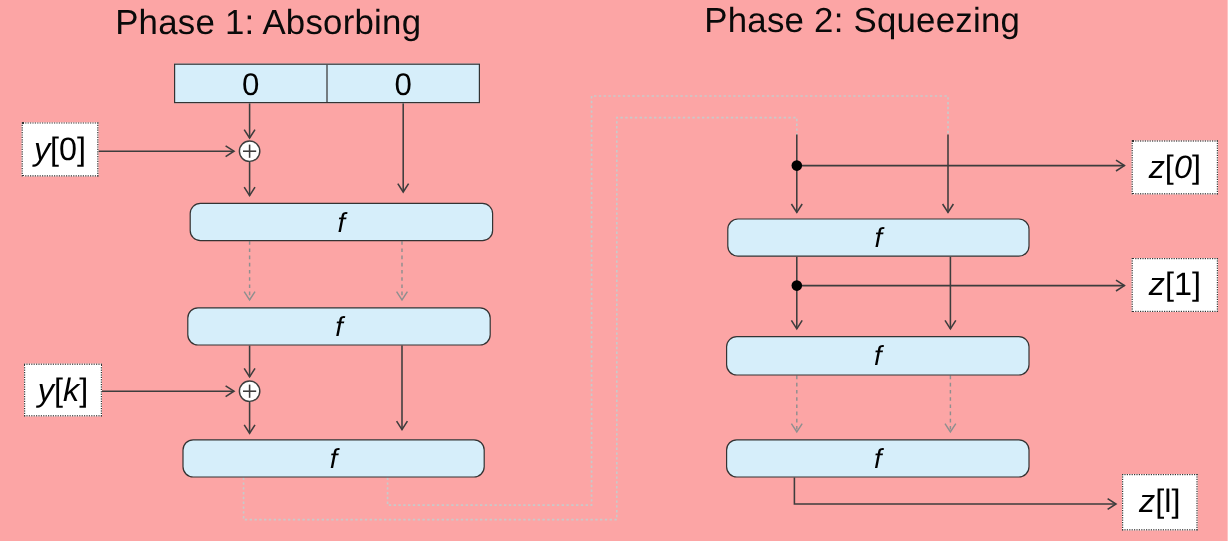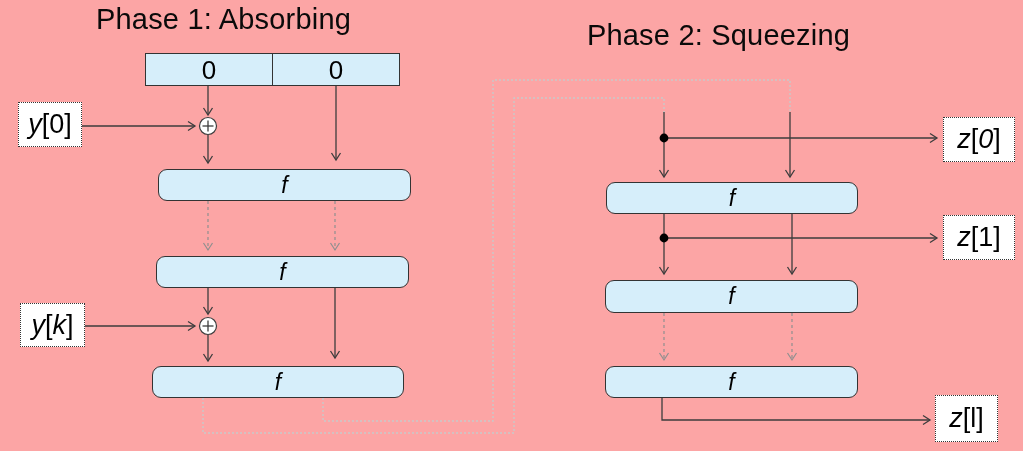--- a/index.html
+++ b/index.html
@@ -86,21 +86,21 @@
     <line class="solid" x1="664" y1="214" x2="664" y2="274" marker-end="url(#ahd)"></line>
     <line class="solid" x1="664" y1="238" x2="937" y2="238" marker-end="url(#ahd)"></line>
     <circle class="dot" cx="664" cy="238" r="4.4"></circle>
     <line class="solid" x1="792" y1="214" x2="792" y2="274" marker-end="url(#ahd)"></line>
     <line class="dashed" x1="664" y1="313" x2="664" y2="360" marker-end="url(#ahg)"></line>
     <line class="dashed" x1="792" y1="313" x2="792" y2="360" marker-end="url(#ahg)"></line>
     <path class="solid" d="M662,398 L662,420 L930,420" marker-end="url(#ahd)"></path>
   </svg>
 
   <div class="title" style="left:60px; top:3px; width:327px;">Phase 1: Absorbing</div>
-  <div class="title" style="left:555px; top:19px; width:327px;">Phase 2: Squeezing</div>
+  <div class="title" style="left:555px; top:2px; width:327px;">Phase 2: Squeezing</div>
 
   <div class="state-box">
     <div class="state-cell">0</div>
     <div class="state-cell">0</div>
   </div>
 
   <div class="fbox" style="left:158px; top:169px; width:253px; height:32px;">f</div>
   <div class="fbox" style="left:156px; top:256px; width:253px; height:32px;">f</div>
   <div class="fbox" style="left:152px; top:366px; width:252px; height:32px;">f</div>
 

